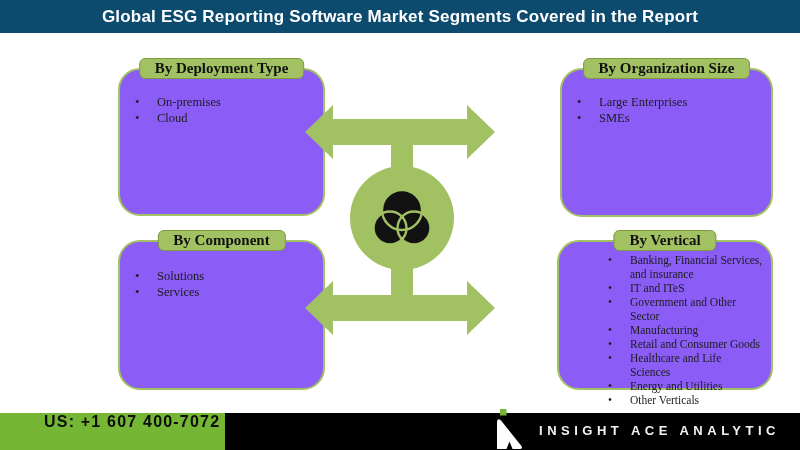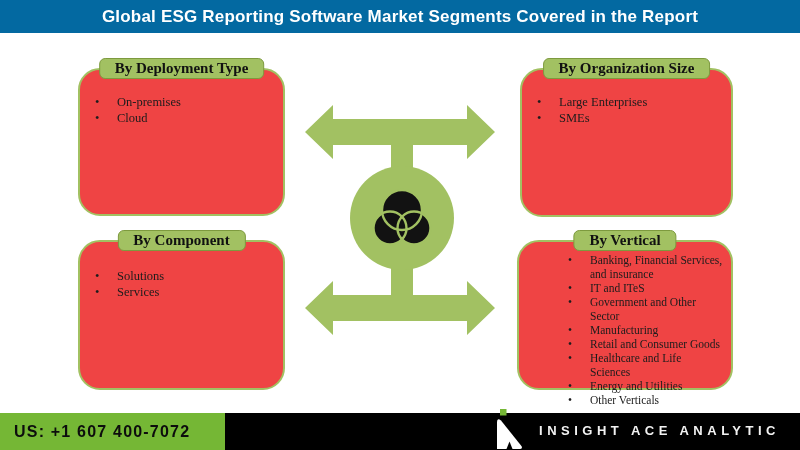--- a/index.html
+++ b/index.html
@@ -2,31 +2,32 @@
 <html><head>
 <meta charset="utf-8">
 <style>
   html,body{margin:0;padding:0;background:#e8e8e8;}
   .canvas{
     position:relative;width:800px;height:450px;background:#ffffff;
     font-family:"Liberation Sans",sans-serif;overflow:hidden;margin:0 auto;
   }
   
   .title-bar{
-    position:absolute;left:0;top:0;width:800px;height:33px;background:#0369a1;
+    position:absolute;left:0;top:0;width:800px;height:33px;background:#0c4a6e;
     display:flex;align-items:center;justify-content:center;
   }
   .title-bar h1{
     margin:0;color:#ffffff;font-size:17px;font-weight:bold;letter-spacing:.2px;
     font-family:"Liberation Sans",sans-serif;
   }
   
   .seg-box{
-    position:absolute;background:#ef4444;border:2.5px solid #a2c162;border-radius:22px;
+    position:absolute;background:#8b5cf6;border:2.5px solid #a2c162;border-radius:22px;
     box-sizing:border-box;
+    margin-left:40px;
   }
   .seg-header{
     position:absolute;top:-12px;left:50%;transform:translateX(-50%);
     background:#a2c162;border:1.5px solid #7d9a3e;border-radius:6px;
     padding:1px 15px;white-space:nowrap;
     font-family:"Liberation Serif",serif;font-weight:bold;font-size:15px;color:#111111;
   }
   .seg-list{
     margin:0;padding:0;list-style:none;
     font-family:"Liberation Serif",serif;color:#1c1c1c;
@@ -39,21 +40,21 @@
   .box-br{left:517px;top:240px;width:216px;height:150px;}
   .list-std{padding-top:24px;font-size:12.5px;line-height:16px;}
   .box-bl .list-std{padding-top:26px;}
   .list-dense{padding-top:11px;font-size:11.5px;line-height:14px;padding-left:34px;}
   
   .center-graphic{position:absolute;left:300px;top:98px;width:200px;height:248px;}
   
   .footer{position:absolute;left:0;top:413px;width:800px;height:37px;background:#000000;}
   .phone-block{
     position:absolute;left:0;top:0;width:225px;height:37px;background:#75b735;
-    display:flex;align-items:center;box-sizing:border-box;padding-left:14px;
+    display:flex;align-items:flex-start;box-sizing:border-box;padding-left:44px;
   }
   .phone-block span{
     font-weight:bold;font-size:16px;letter-spacing:1.2px;color:#0d0d0d;
     font-family:"Liberation Sans",sans-serif;
   }
   .brand-block{
     position:absolute;right:20px;top:-6px;height:43px;display:flex;align-items:center;gap:16px;
   }
   .brand-block .brand-text{
     color:#f2f2f2;font-weight:bold;font-size:13px;letter-spacing:4.5px;

